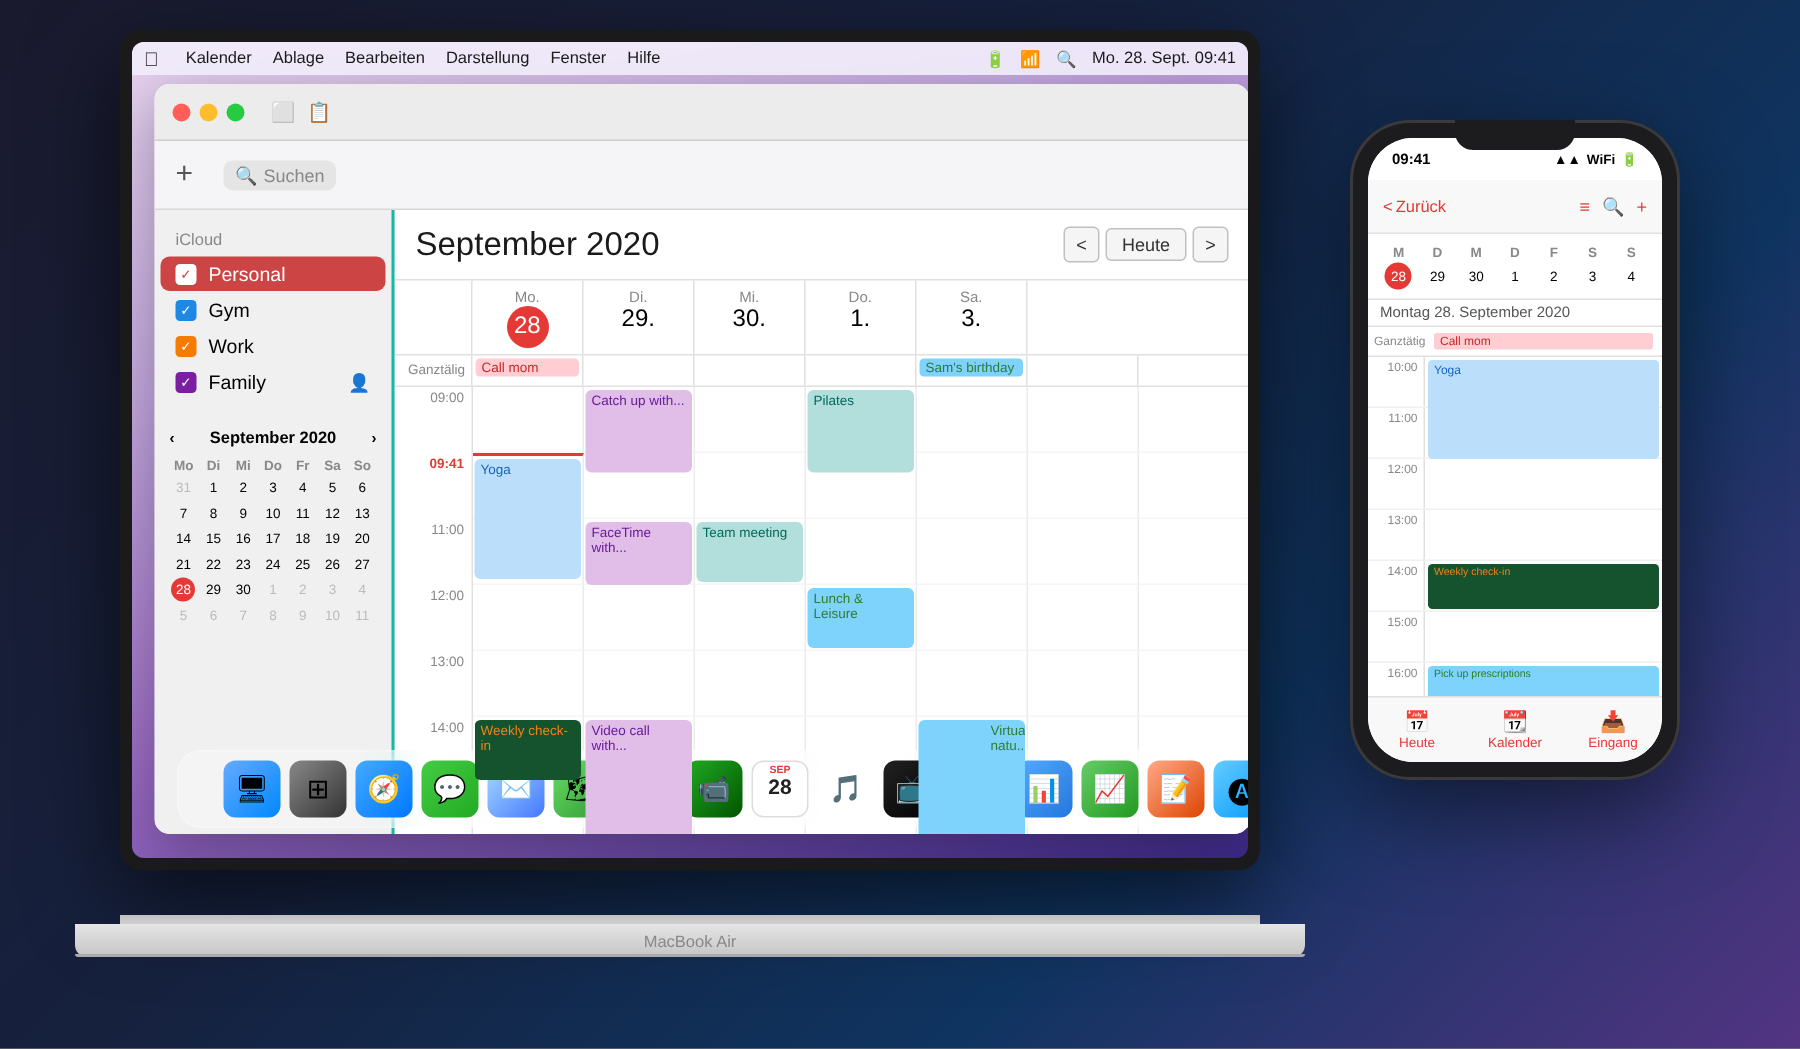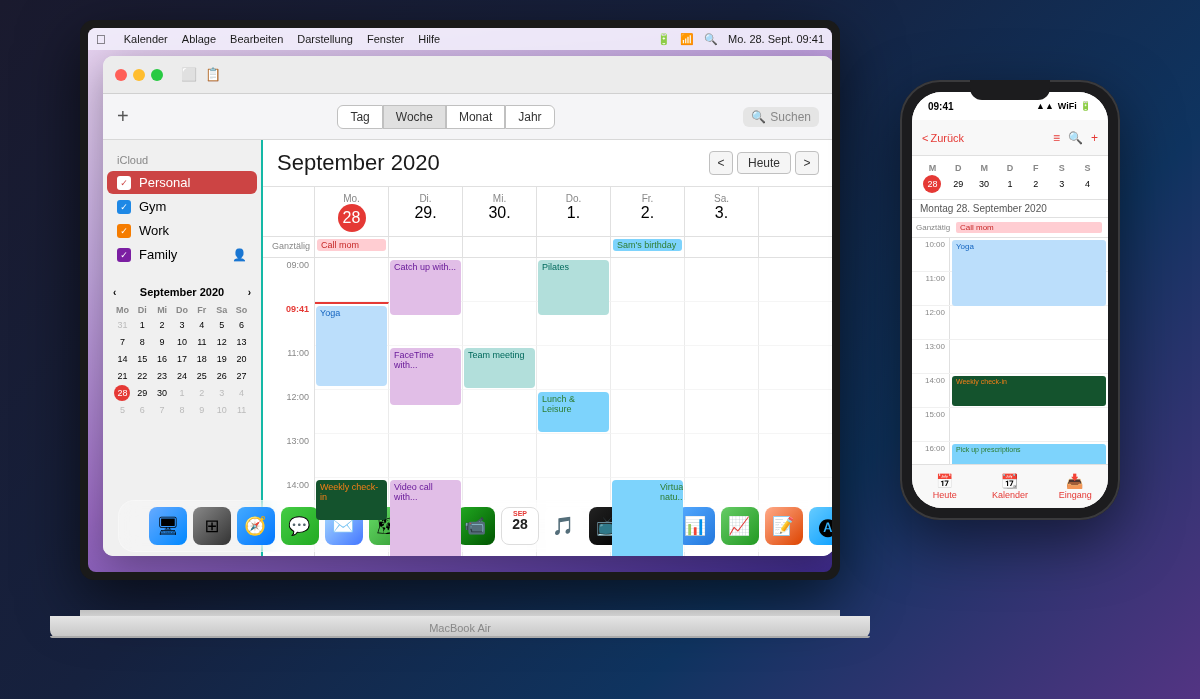--- a/index.html
+++ b/index.html
@@ -700,26 +700,20 @@
             <div class="traffic-light tl-green"></div>
           </div>
           <div class="title-bar-icons">
             <span>⬜</span>
             <span>📋</span>
           </div>
         </div>
 
         <div class="toolbar">
           <span class="toolbar-add">+</span>
-          <div class="view-tabs">
-            <div class="view-tab">Tag</div>
-            <div class="view-tab active">Woche</div>
-            <div class="view-tab">Monat</div>
-            <div class="view-tab">Jahr</div>
-          </div>
           <div class="search-bar">
             <span>🔍</span>
             <span>Suchen</span>
           </div>
         </div>
 
         <div class="window-body">
 
           <div class="sidebar" style="position:relative;">
             <div class="sidebar-section-label">iCloud</div>
@@ -833,24 +827,20 @@
               </div>
               <div class="day-col-header">
                 <div class="day-name">Mi.</div>
                 <div class="day-num">30.</div>
               </div>
               <div class="day-col-header">
                 <div class="day-name">Do.</div>
                 <div class="day-num">1.</div>
               </div>
               <div class="day-col-header">
-                <div class="day-name">Fr.</div>
-                <div class="day-num">2.</div>
-              </div>
-              <div class="day-col-header">
                 <div class="day-name">Sa.</div>
                 <div class="day-num">3.</div>
               </div>
             </div>
 
             <div class="allday-row">
               <div class="allday-label">Ganztälig</div>
               <div class="allday-cell">
                 <div class="allday-event event-red">Call mom</div>
               </div>
@@ -889,21 +879,21 @@
                 <div class="tg-cell"></div>
                 <div class="tg-cell"></div>
                 <div class="tg-cell"></div>
                 <div class="tg-cell"></div>
                 <div class="tg-cell"></div>
                 <div class="tg-cell"></div>
 
                 <div class="tg-time">11:00</div>
                 <div class="tg-cell"></div>
                 <div class="tg-cell">
-                  <div class="ev event-purple" style="top:2px;height:57px;">FaceTime with...</div>
+                  <div class="ev event-purple" style="top:2px;height:42px;">FaceTime with...</div>
                 </div>
                 <div class="tg-cell">
                   <div class="ev event-teal" style="top:2px;height:40px;">Team meeting</div>
                 </div>
                 <div class="tg-cell"></div>
                 <div class="tg-cell"></div>
                 <div class="tg-cell"></div>
                 <div class="tg-cell"></div>
 
                 <div class="tg-time">12:00</div>

